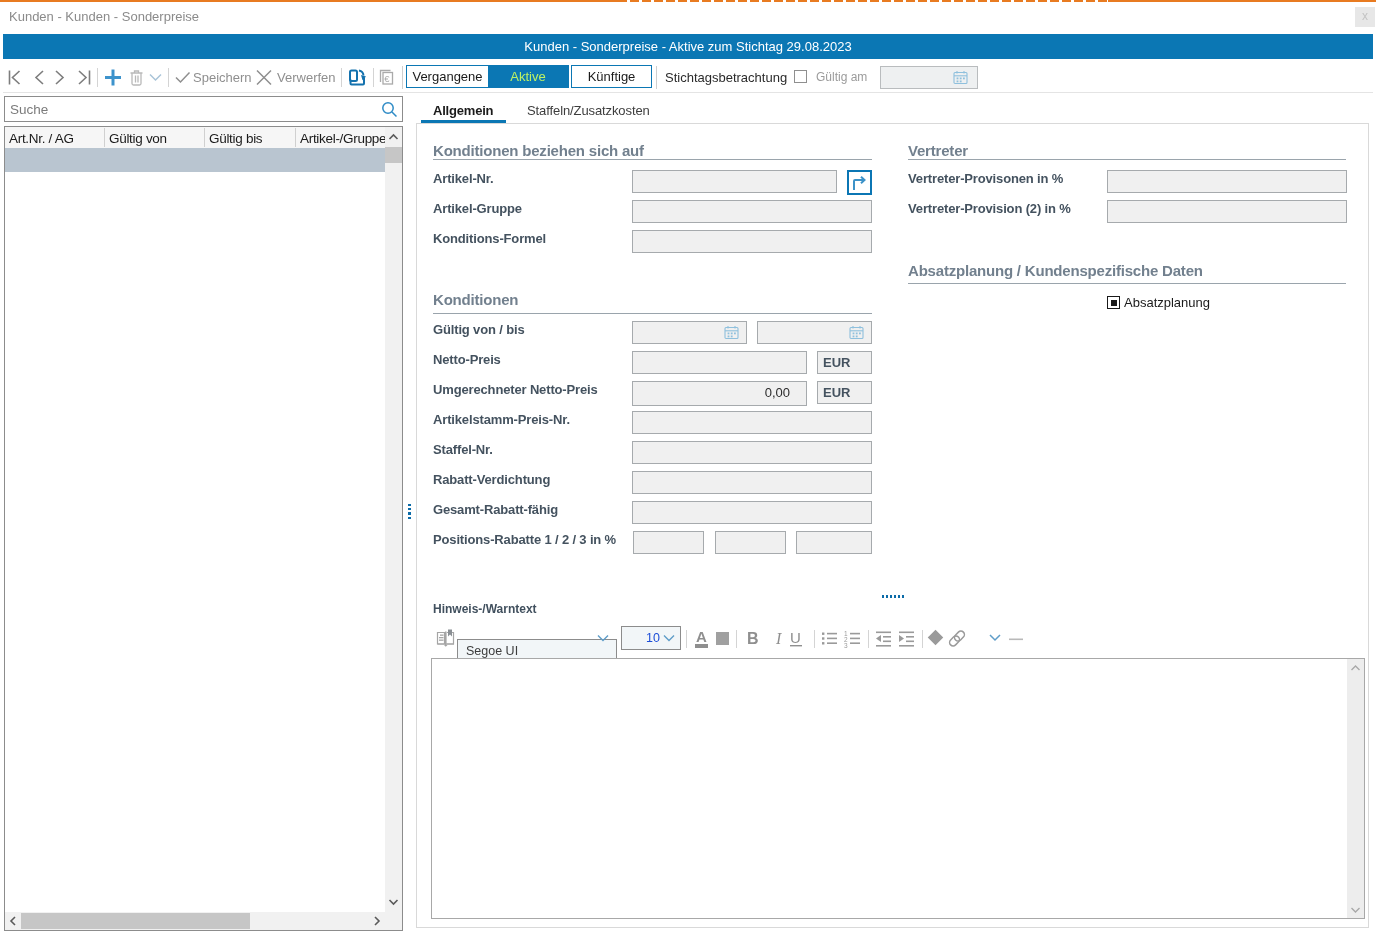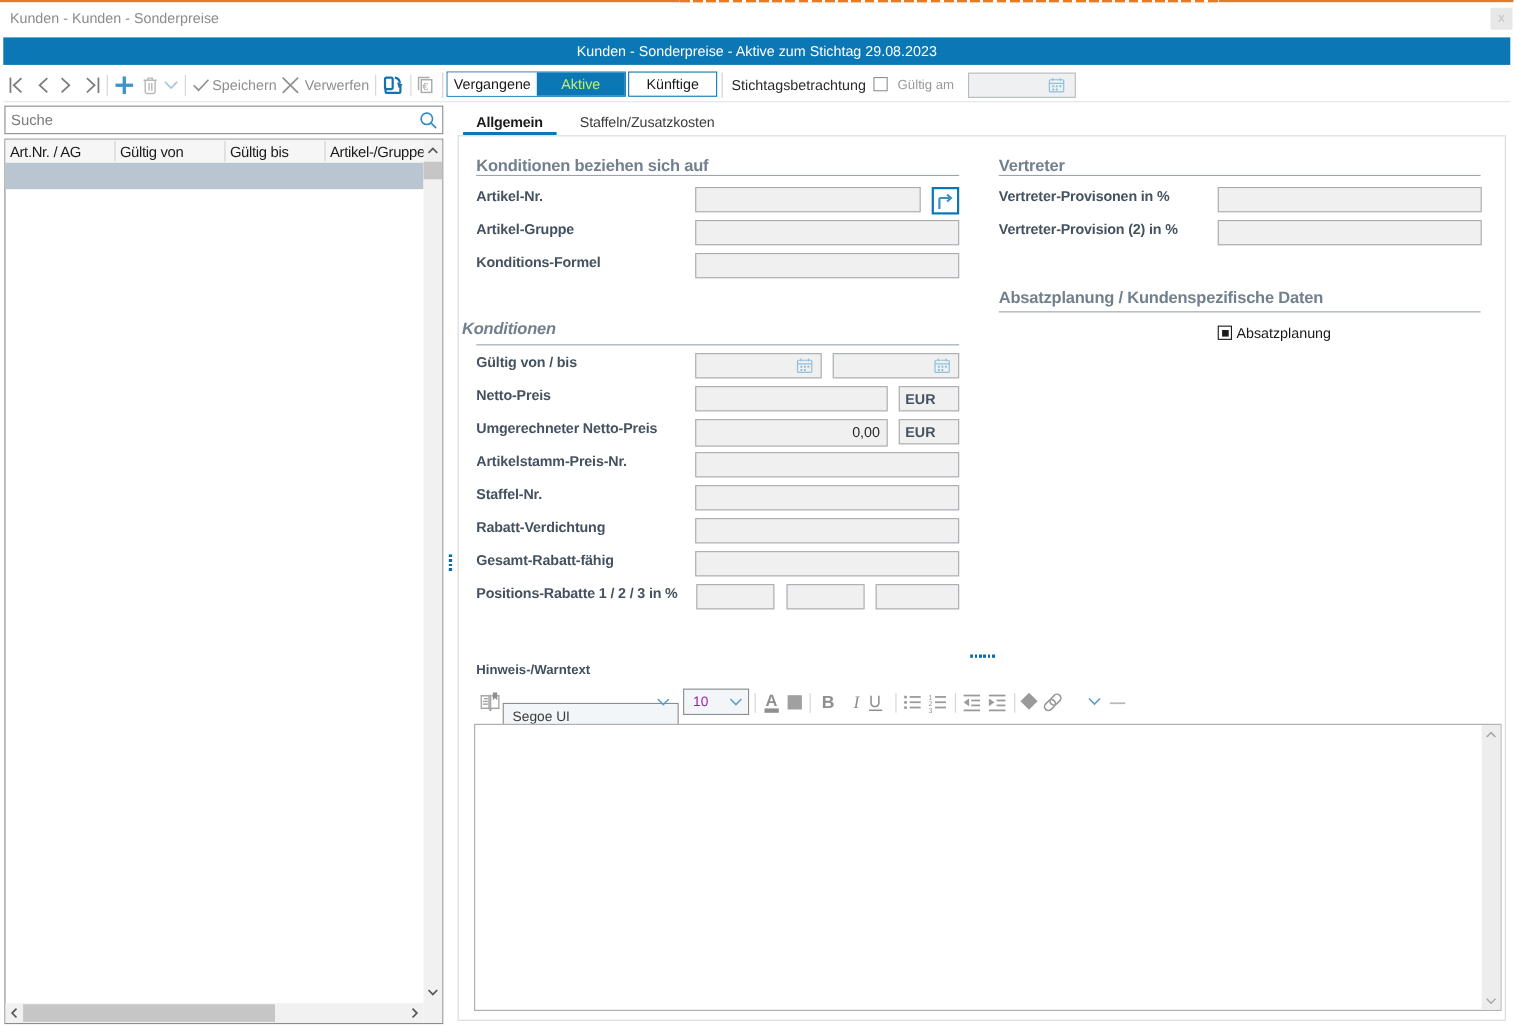--- a/index.html
+++ b/index.html
@@ -139,30 +139,30 @@
 <div class="abs" style="left:847px;top:170px;width:25px;height:25px;border:2px solid #0b76b4;background:#fff;"></div>
 <svg class="abs" style="left:852px;top:176px;" width="16" height="15" viewBox="0 0 16 15">
   <path d="M2 14 V5 a1 1 0 0 1 1-1 H12" stroke="#3c92c8" stroke-width="2" fill="none"></path>
   <path d="M9 0.8 L12.5 4 L9 7.2" stroke="#3c92c8" stroke-width="2" fill="none"></path>
 </svg>
 <div class="lbl" style="left:433px;top:200px;">Artikel-Gruppe</div>
 <div class="inp" style="left:632px;top:200px;width:240px;height:23px;"></div>
 <div class="lbl" style="left:433px;top:230px;">Konditions-Formel</div>
 <div class="inp" style="left:632px;top:230px;width:240px;height:23px;"></div>
 
-<div class="hd" style="left:420px;top:291px;font-style:italic;">Konditionen</div>
+<div class="hd" style="left:433px;top:291px;">Konditionen</div>
 <div class="rule" style="left:433px;top:313px;width:439px;"></div>
 <div class="lbl" style="left:433px;top:321px;text-align:right;">Gültig von / bis</div>
 <div class="inp" style="left:632px;top:321px;width:115px;height:23px;"></div>
 <div class="inp" style="left:757px;top:321px;width:115px;height:23px;"></div>
 <div class="lbl" style="left:433px;top:351px;">Netto-Preis</div>
 <div class="inp" style="left:632px;top:351px;width:175px;height:23px;"></div>
 <div class="inp" style="left:817px;top:351px;width:55px;height:23px;font-size:13px;font-weight:bold;color:#44525f;line-height:21px;padding-left:5px;">EUR</div>
 <div class="lbl" style="left:433px;top:381px;">Umgerechneter Netto-Preis</div>
-<div class="inp" style="left:632px;top:381px;width:175px;height:25px;font-size:13px;color:#2b2b2b;line-height:21px;text-align:right;padding-right:6px;">0,00</div>
+<div class="inp" style="left:632px;top:381px;width:175px;height:25px;font-size:13px;color:#2b2b2b;line-height:21px;text-align:right;padding-right:16px;">0,00</div>
 <div class="inp" style="left:817px;top:381px;width:55px;height:23px;font-size:13px;font-weight:bold;color:#44525f;line-height:21px;padding-left:5px;">EUR</div>
 <div class="lbl" style="left:433px;top:411px;">Artikelstamm-Preis-Nr.</div>
 <div class="inp" style="left:632px;top:411px;width:240px;height:23px;"></div>
 <div class="lbl" style="left:433px;top:441px;">Staffel-Nr.</div>
 <div class="inp" style="left:632px;top:441px;width:240px;height:23px;"></div>
 <div class="lbl" style="left:433px;top:471px;">Rabatt-Verdichtung</div>
 <div class="inp" style="left:632px;top:471px;width:240px;height:23px;"></div>
 <div class="lbl" style="left:433px;top:501px;">Gesamt-Rabatt-fähig</div>
 <div class="inp" style="left:632px;top:501px;width:240px;height:23px;"></div>
 <div class="lbl" style="left:433px;top:531px;">Positions-Rabatte 1 / 2 / 3 in %</div>
@@ -232,21 +232,21 @@
       <rect x="3" y="11.5" width="4.5" height="1.3"></rect>
     <rect x="9" y="3.5" width="1.6" height="14"></rect>
     <path d="M11.5 17 h-3.5 l1.75 1.8 z"></path>
   </g>
   <path d="M12 1.5 h4 v7 l-2-2 -2 2 z" fill="#8a8f94"></path>
 </svg>
 <div class="abs" style="left:457px;top:626px;width:160px;height:24px;background:#f2f6f8;border:1px solid #8c8c8c;font-size:12.5px;color:#3d3d3d;line-height:22px;padding-left:8px;margin-top:13px;">Segoe UI</div>
 <svg class="abs" style="left:596px;top:634px;" width="14" height="9">
     <path d="M2 1.5 L7 6.5 L12 1.5" stroke="#5f9dc8" stroke-width="1.4" fill="none"></path>
   </svg>
-<div class="abs" style="left:621px;top:626px;width:60px;height:24px;background:#f2f6f8;border:1px solid #8c8c8c;font-size:12.5px;color:#a21caf;line-height:22px;padding-left:8px;">10</div>
+<div class="abs" style="left:621px;top:626px;width:60px;height:24px;background:#f2f6f8;border:1px solid #8c8c8c;font-size:12.5px;color:#1d4ed8;line-height:22px;padding-left:24px;">10</div>
 <svg class="abs" style="left:662px;top:634px;" width="14" height="9">
     <path d="M2 1.5 L7 6.5 L12 1.5" stroke="#5f9dc8" stroke-width="1.4" fill="none"></path>
   </svg>
 
 <svg class="abs" style="left:686px;top:626px;" width="340" height="26" viewBox="0 0 340 26">
   <line x1="0.5" y1="4" x2="0.5" y2="22" stroke="#d4d4d4"></line>
   <text x="10" y="16" font-size="15" font-weight="bold" fill="#8f8f8f" font-family="Liberation Sans">A</text>
   <rect x="9" y="18" width="13" height="4" fill="#8f8f8f"></rect>
   <rect x="30" y="6" width="13" height="13" fill="#a0a0a0"></rect>
   <line x1="50.5" y1="4" x2="50.5" y2="22" stroke="#d4d4d4"></line>

